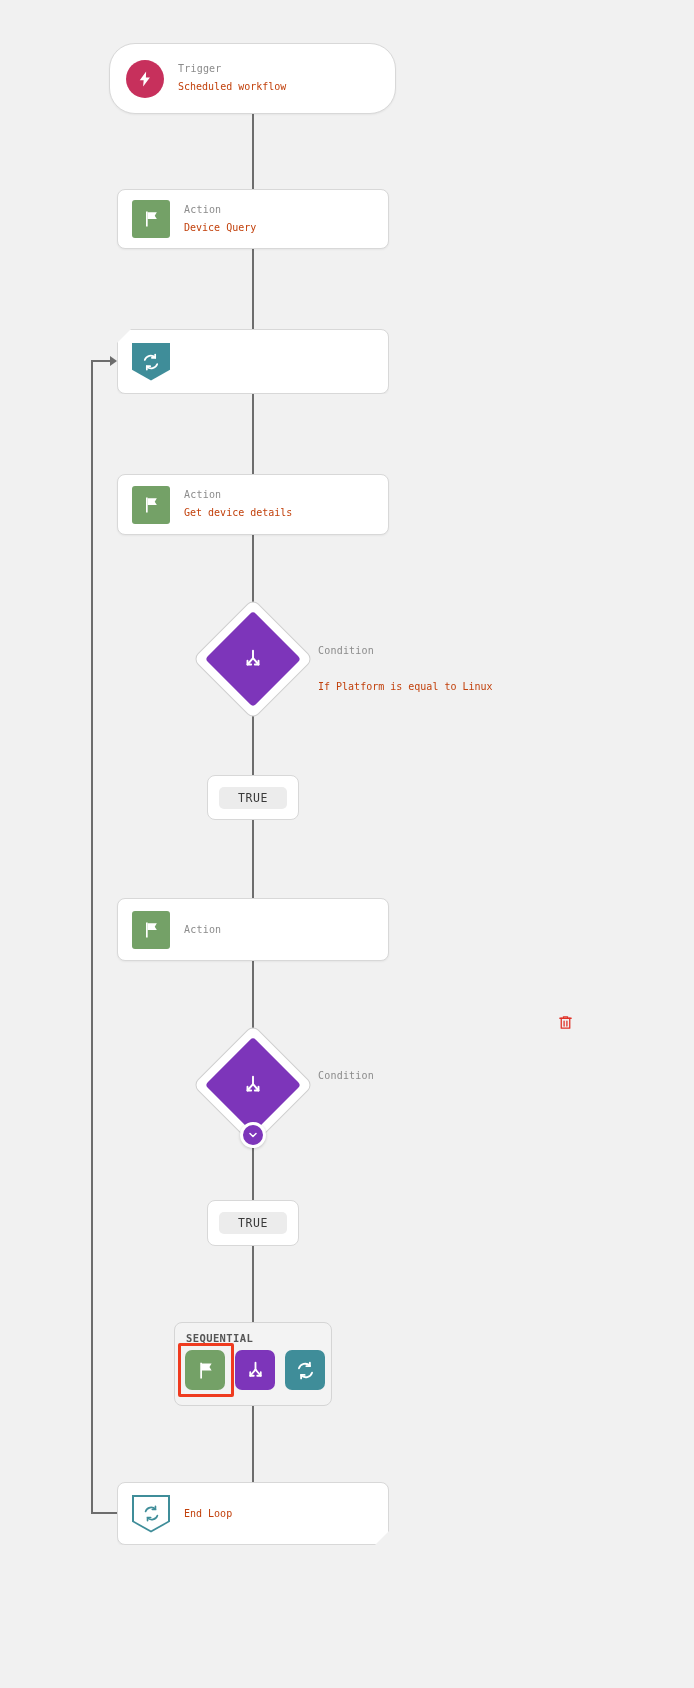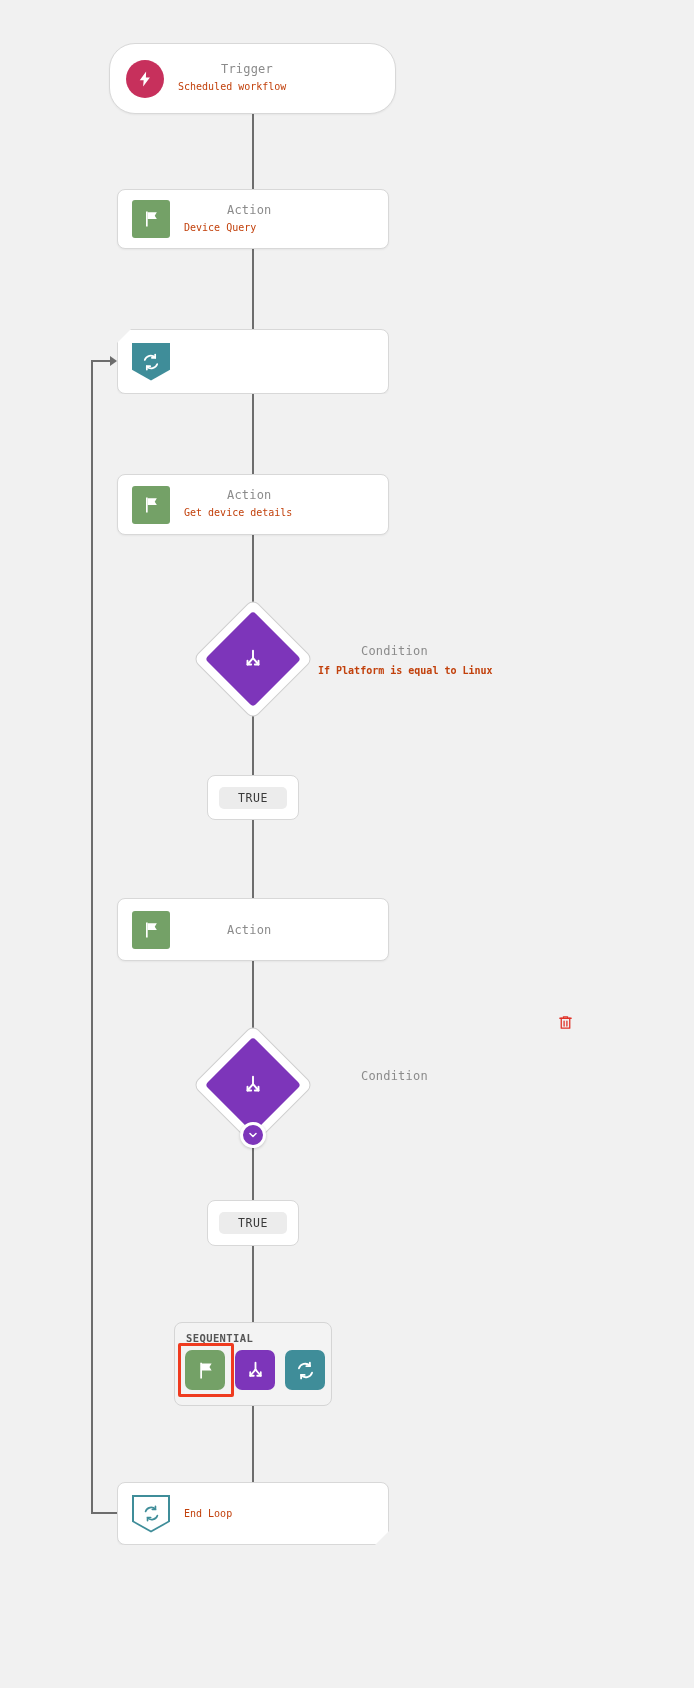--- a/index.html
+++ b/index.html
@@ -20,21 +20,21 @@
     border-left:7px solid #6d6d6d;
   }
 
   
   .node{
     position:absolute;background:#fff;border:1px solid #d8d8d8;
     box-sizing:border-box;display:flex;align-items:center;
     box-shadow:0 1px 2px rgba(0,0,0,.05);
   }
   .node .txt{display:flex;flex-direction:column;justify-content:center;}
-  .kind{font-size:12px;color:#8b8b8b;letter-spacing:.2px;line-height:16px;margin-left:43px;}
+  .kind{font-size:10px;color:#8b8b8b;letter-spacing:.2px;line-height:16px;}
   .title{font-size:10px;color:#c2410c;line-height:19px;white-space:pre-line;}
 
   
   .trigger{border-radius:26px;}
   .ic-circle{
     width:38px;height:38px;border-radius:50%;
     background:#c7305c;display:flex;align-items:center;justify-content:center;
     flex:0 0 auto;
   }
 
@@ -200,21 +200,21 @@
         <path d="M12 3v8"></path>
           <path d="M12 11 6 18"></path>
           <path d="M12 11l6 7"></path>
         <path d="M6 14v4h4"></path>
           <path d="M18 14v4h-4"></path>
       </svg>
     </span>
   </div>
   <div class="cond-label" style="left:318px;top:643px;width:330px;">
     <div class="kind">Condition</div>
-    <div class="title" style="margin-top:2px;font-weight:bold;">If Platform is equal to Linux</div>
+    <div class="title" style="margin-top:18px;">If Platform is equal to Linux</div>
   </div>
 
   <div class="branch" style="left:207px;top:775px;width:92px;height:45px;">
     <span class="pill">TRUE</span>
   </div>
 
   <div class="node action" style="left:117px;top:898px;width:272px;height:63px;padding:0 14px;gap:14px;align-items:center;">
     <span class="ic-square">
       <svg width="20" height="20" viewBox="0 0 24 24">
           <path d="M6 3h2v18H6z" fill="#fff"></path>

